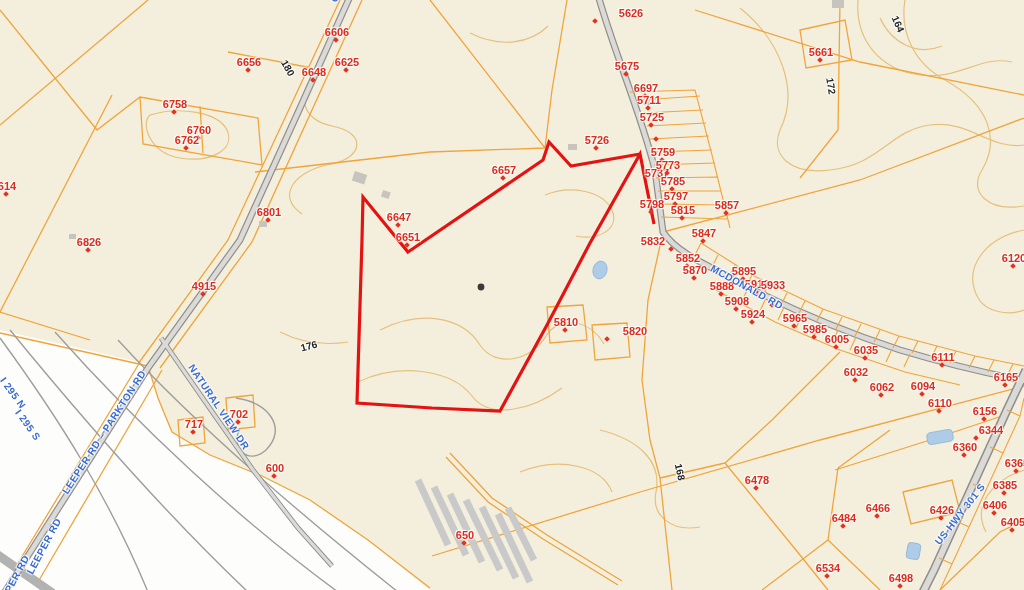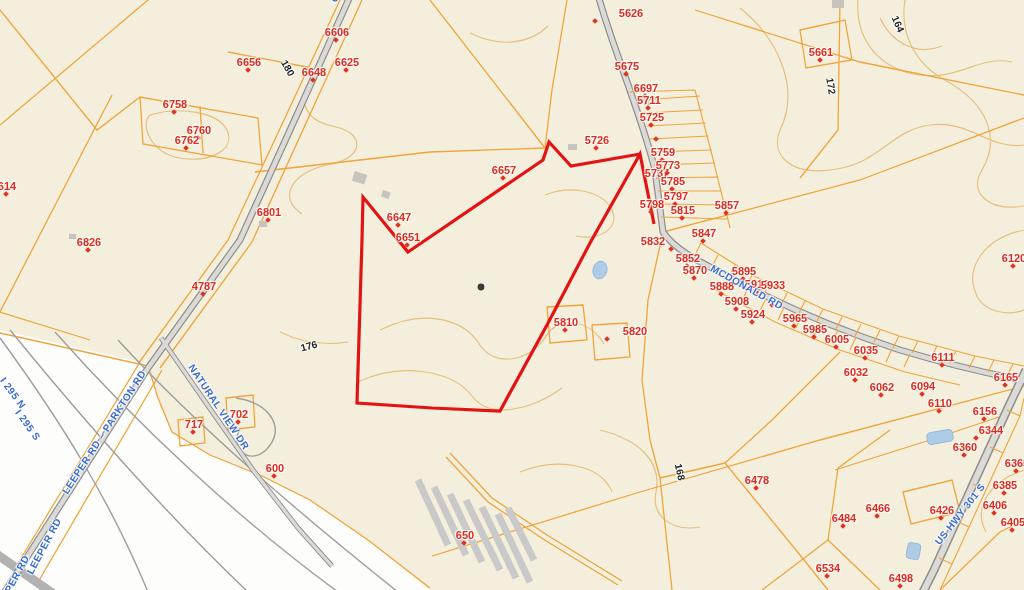--- a/index.html
+++ b/index.html
@@ -180,21 +180,21 @@
       <div class="plabel" style="left: 89px; top: 242px; transform: translate(-50%, -50%);">6826</div>
       <div class="pdot" style="left: 88px; top: 250px;"></div>
       <div class="plabel" style="left: 1014px; top: 258px; transform: translate(-50%, -50%);">6120</div>
       <div class="pdot" style="left: 1013px; top: 266px;"></div>
       <div class="plabel" style="left: 688px; top: 258px; transform: translate(-50%, -50%);">5852</div>
       <div class="pdot" style="left: 687px; top: 266px;"></div>
       <div class="plabel" style="left: 695px; top: 270px; transform: translate(-50%, -50%);">5870</div>
       <div class="pdot" style="left: 694px; top: 278px;"></div>
       <div class="plabel" style="left: 744px; top: 271px; transform: translate(-50%, -50%);">5895</div>
       <div class="pdot" style="left: 743px; top: 279px;"></div>
-      <div class="plabel" style="left: 204px; top: 286px; transform: translate(-50%, -50%);">4787</div>
+      <div class="plabel" style="left: 204px; top: 286px; transform: translate(-50%, -50%);">4915</div>
       <div class="pdot" style="left: 203px; top: 294px;"></div>
       <div class="plabel" style="left: 722px; top: 286px; transform: translate(-50%, -50%);">5888</div>
       <div class="pdot" style="left: 721px; top: 294px;"></div>
       <div class="plabel" style="left: 757px; top: 284px; transform: translate(-50%, -50%);">5913</div>
       <div class="pdot" style="left: 756px; top: 292px;"></div>
       <div class="plabel" style="left: 737px; top: 301px; transform: translate(-50%, -50%);">5908</div>
       <div class="pdot" style="left: 736px; top: 309px;"></div>
       <div class="plabel" style="left: 773px; top: 285px; transform: translate(-50%, -50%);">5933</div>
       <div class="pdot" style="left: 772px; top: 305px;"></div>
       <div class="plabel" style="left: 753px; top: 314px; transform: translate(-50%, -50%);">5924</div>

